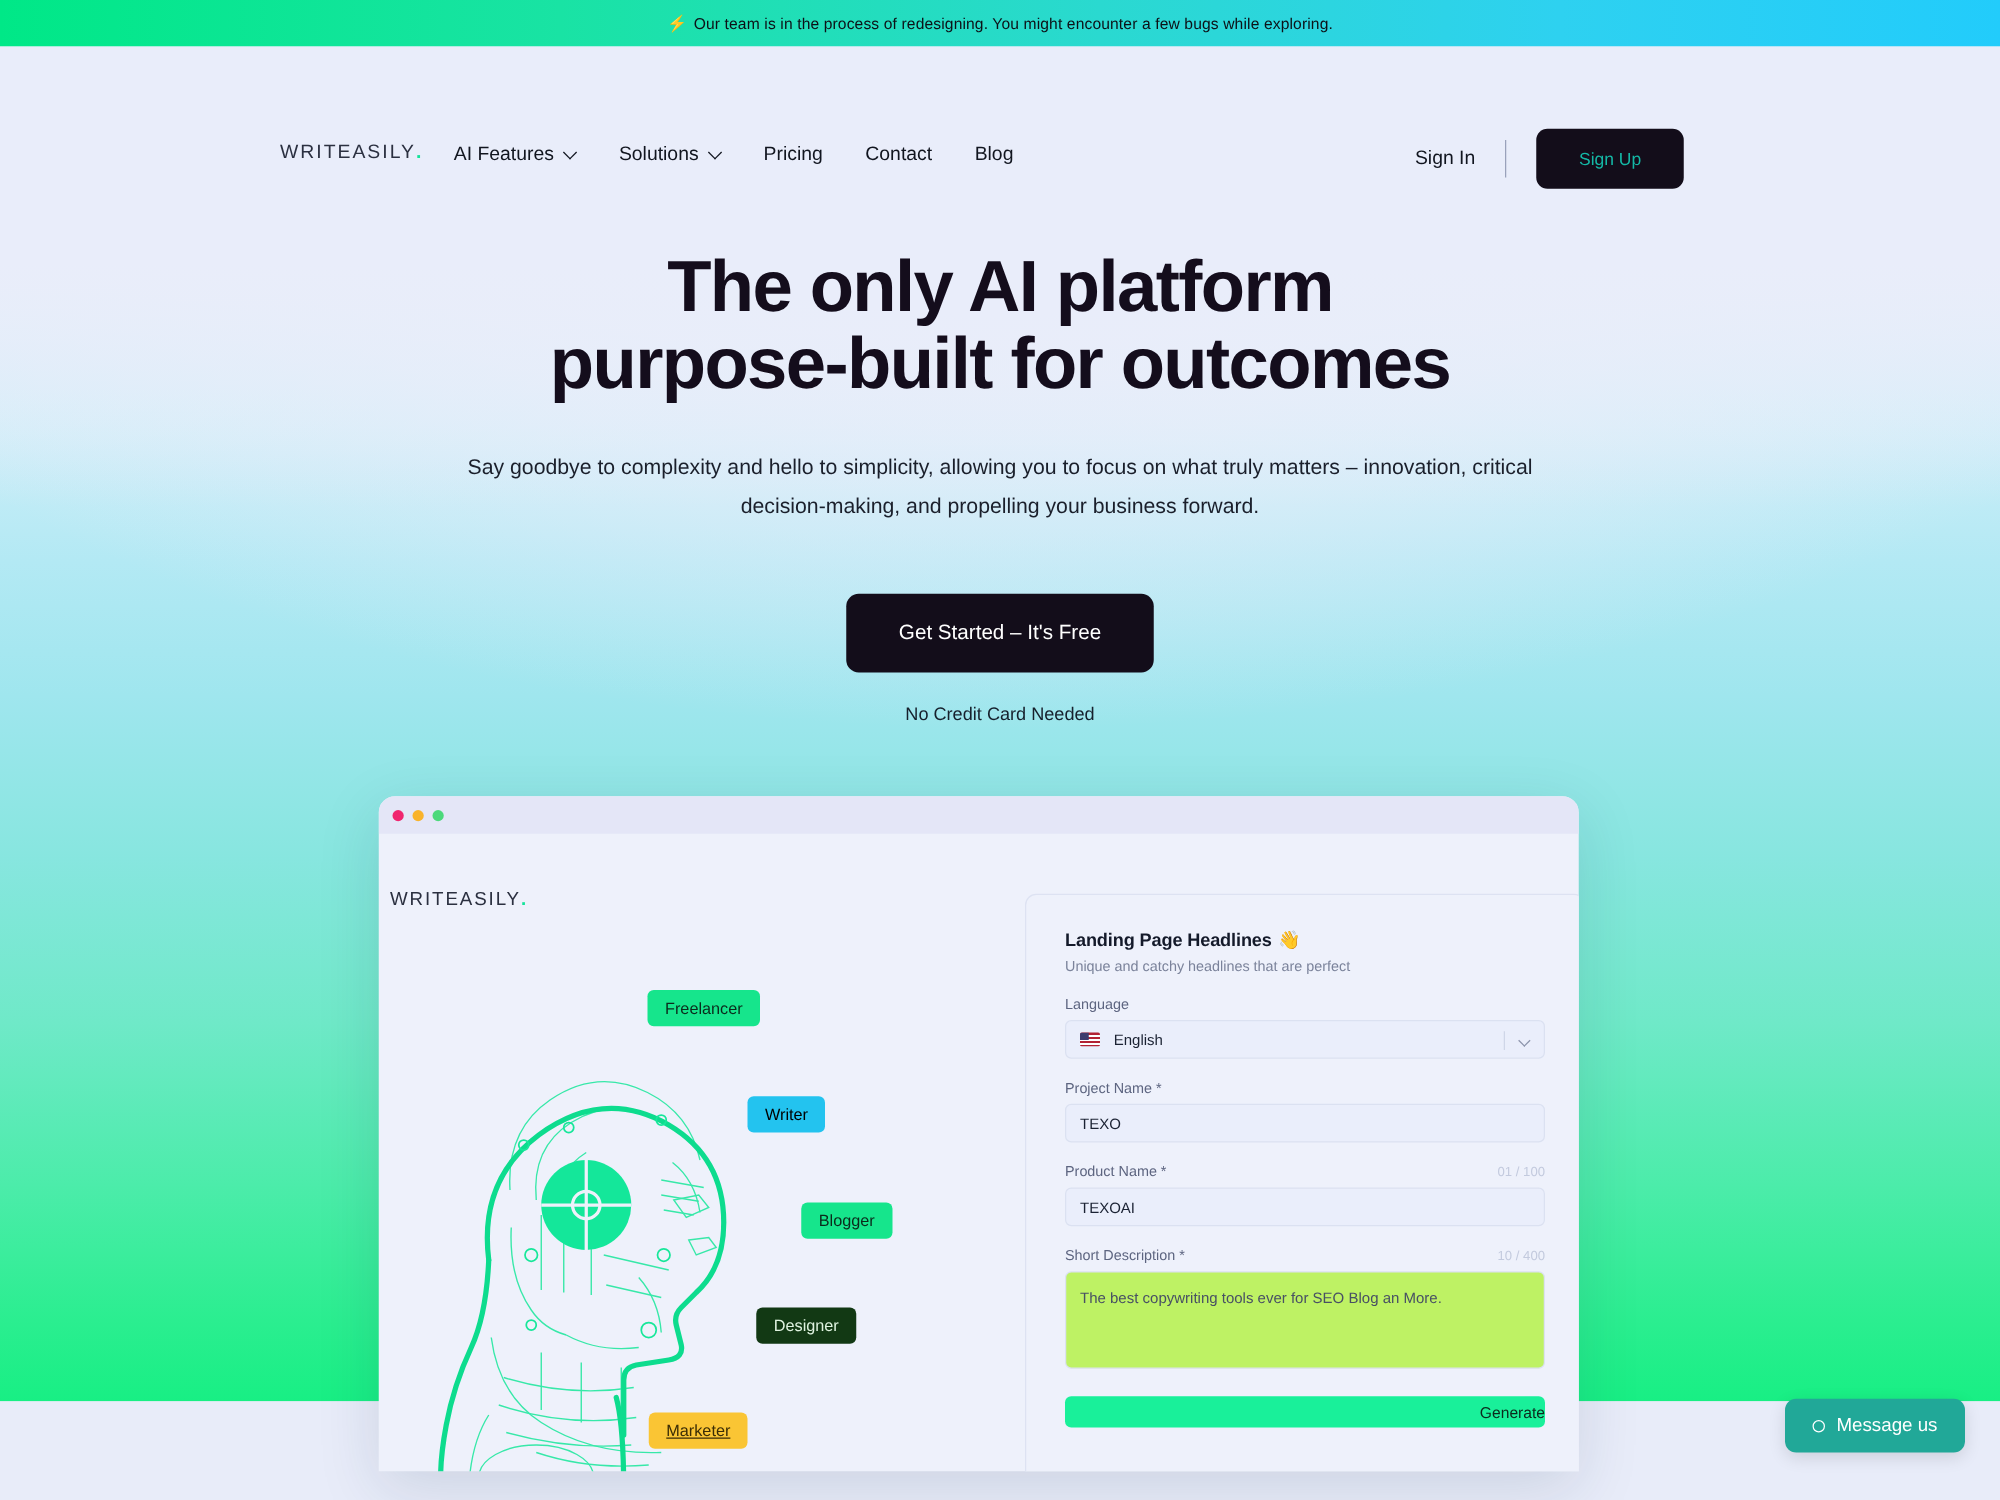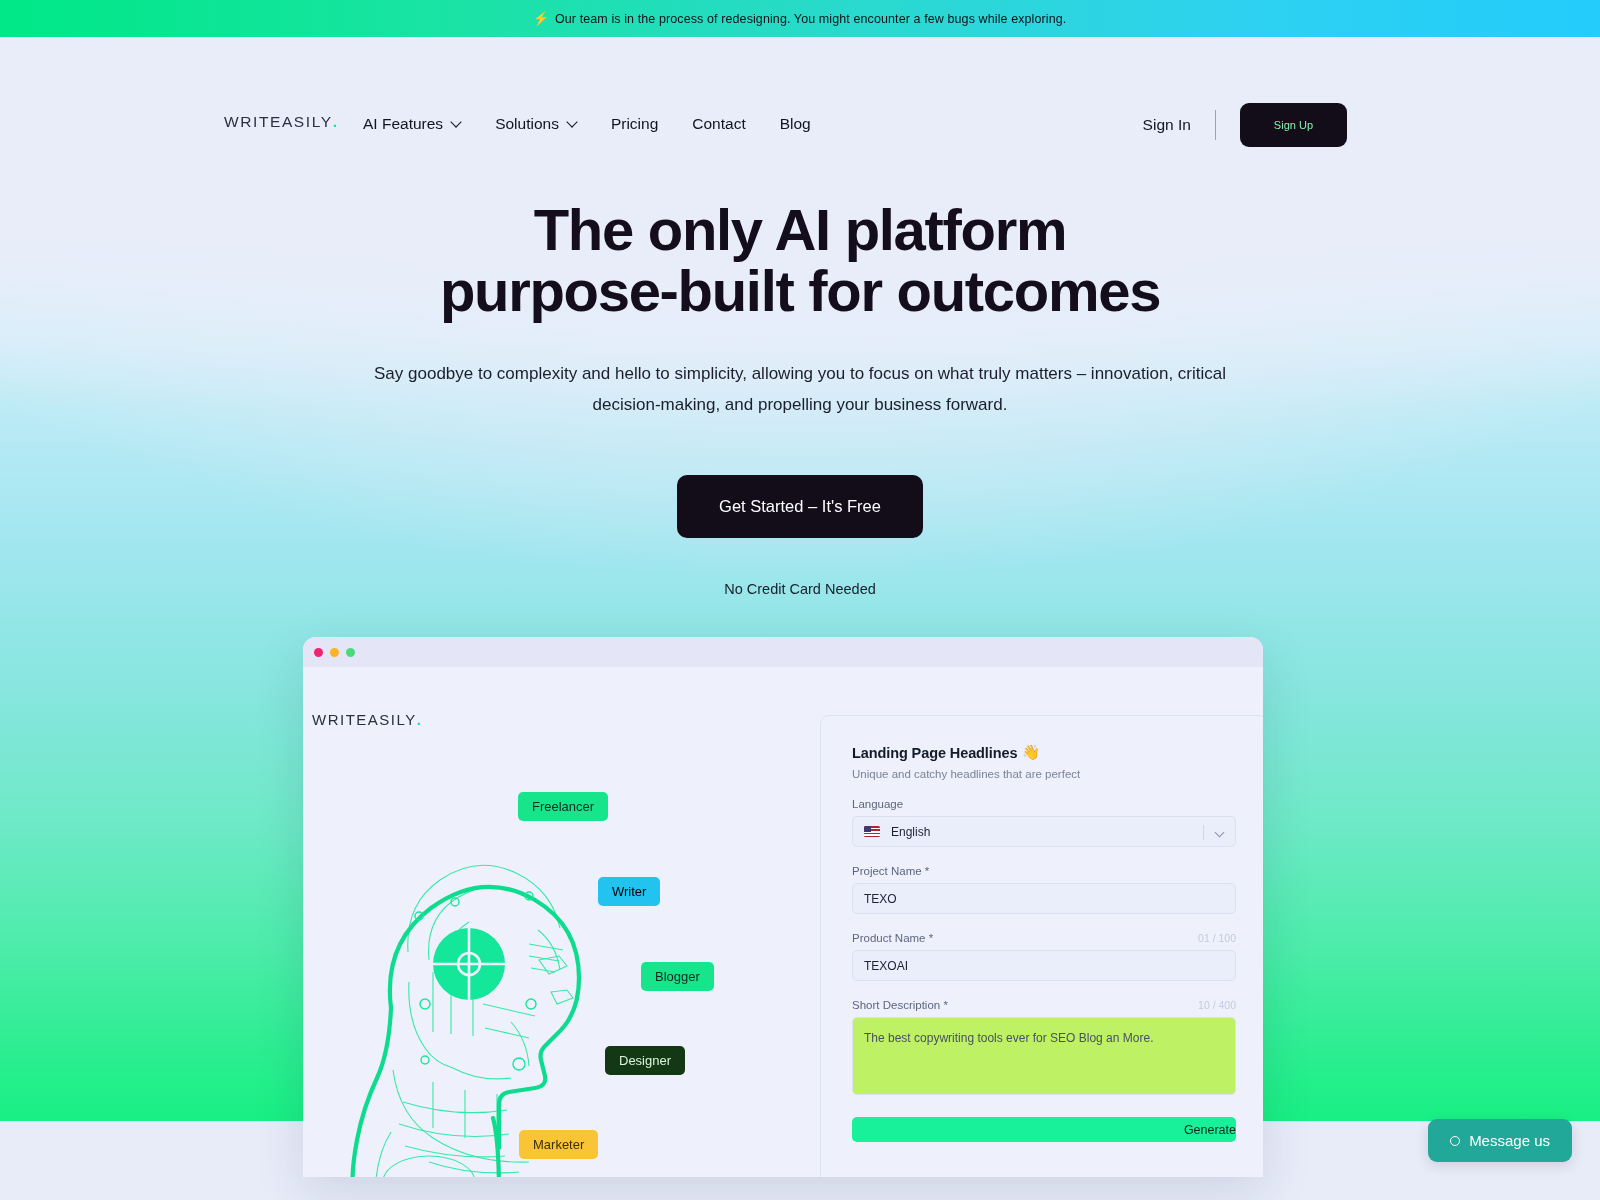--- a/index.html
+++ b/index.html
@@ -74,21 +74,21 @@
     width:7px; height:7px; border-right:1.4px solid #11151f; border-bottom:1.4px solid #11151f;
     transform:rotate(45deg);
   }
   .nav-right{
     position:absolute; right:253px; top:66px;
     display:flex; align-items:center; gap:0;
   }
   .signin{font-size:15.5px; color:#11151f; cursor:pointer; padding:8px 0;}
   .vdiv{width:1px; height:30px; background:#9aa2bb; margin:0 24px;}
   .signup{
-    background:#130d1a; color:#86efac; font-size:11px;
+    background:#130d1a; color:#14b8a6; font-size:14px;
     padding:16px 34px; border-radius:9px; border:none; cursor:pointer;
     white-space:nowrap;
   }
 
   
   .hero{
     position:absolute; left:0; top:200px; width:1600px; text-align:center; z-index:20;
   }
   .h1{
     font-size:58px; line-height:1.05; font-weight:700; color:#140d1c;
@@ -96,21 +96,21 @@
   }
   .sub{
     margin-top:36px; font-size:17px; line-height:1.85; color:#1a1f2b;
     width:900px; margin-left:auto; margin-right:auto;
   }
   .cta{
     margin-top:54px;
     background:#130d1a; color:#fff; font-size:16.5px;
     padding:22px 42px; border-radius:10px; border:none; cursor:pointer;
   }
-  .nocard{margin-top:43px; font-size:14.5px; color:#16202c;}
+  .nocard{margin-top:26px; font-size:14.5px; color:#16202c;}
 
   
   .mock{
     position:absolute; left:303px; top:637px; width:960px; height:540px;
     background:#eef1fb; border-radius:13px 13px 0 0;
     box-shadow:0 14px 50px rgba(26,50,80,.13);
     overflow:hidden; z-index:20;
   }
   .mock-bar{
     height:30px; background:#e4e6f7; display:flex; align-items:center;
@@ -135,21 +135,21 @@
   .robot{position:absolute; left:20px; top:140px; width:290px; height:360px;}
 
   .pill{
     position:absolute; border-radius:5px; font-size:13px;
     padding:7px 14px; white-space:nowrap; cursor:pointer;
   }
   .pill.freelancer{left:205px; top:100px; background:#16e58c; color:#0b2b1c;}
   .pill.writer{left:285px; top:185px; background:#23c3ef; color:#000000;}
   .pill.blogger{left:328px; top:270px; background:#16e58c; color:#0b2b1c;}
   .pill.designer{left:292px; top:354px; background:#123914; color:#dff3e0;}
-  .pill.marketer{left:206px; top:438px; background:#fac534; color:#3b2d06;}
+  .pill.marketer{left:206px; top:438px; background:#fac534; color:#3b2d06;text-decoration:underline;}
 
   
   .card{
     position:absolute; left:493px; top:48px; width:448px; height:475px;
     background:#eef1fb; border:1px solid #dde2f2; border-radius:9px;margin-left:24px;
   }
   .card-inner{padding:28px 31px 0 31px;}
   .card-title{
     font-size:14.5px; font-weight:700; color:#141a2a; letter-spacing:-.1px;
     display:flex; align-items:center; gap:5px;

